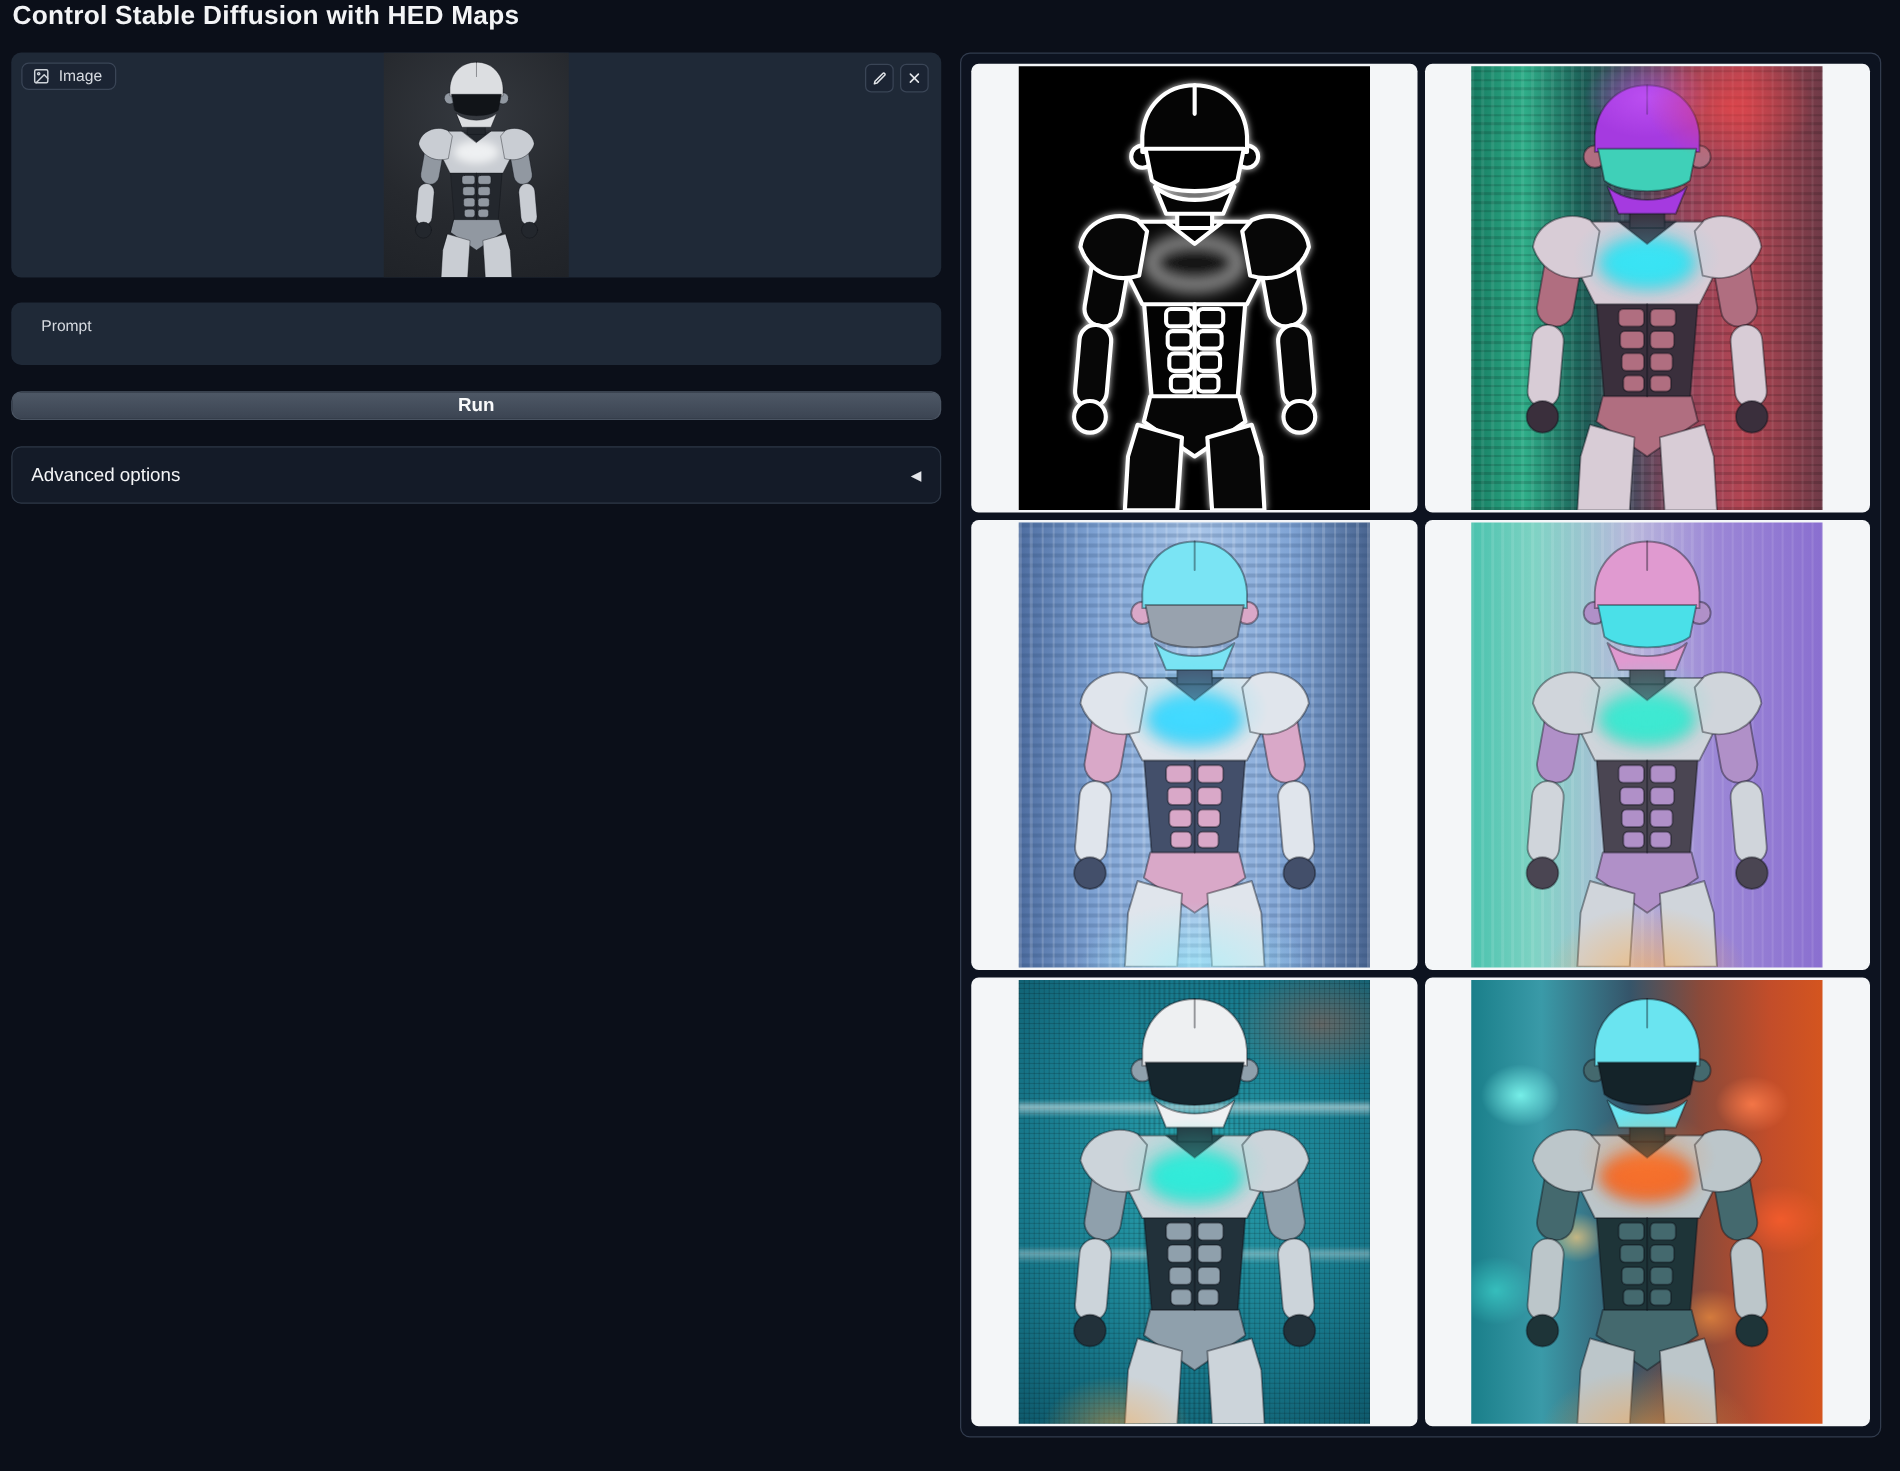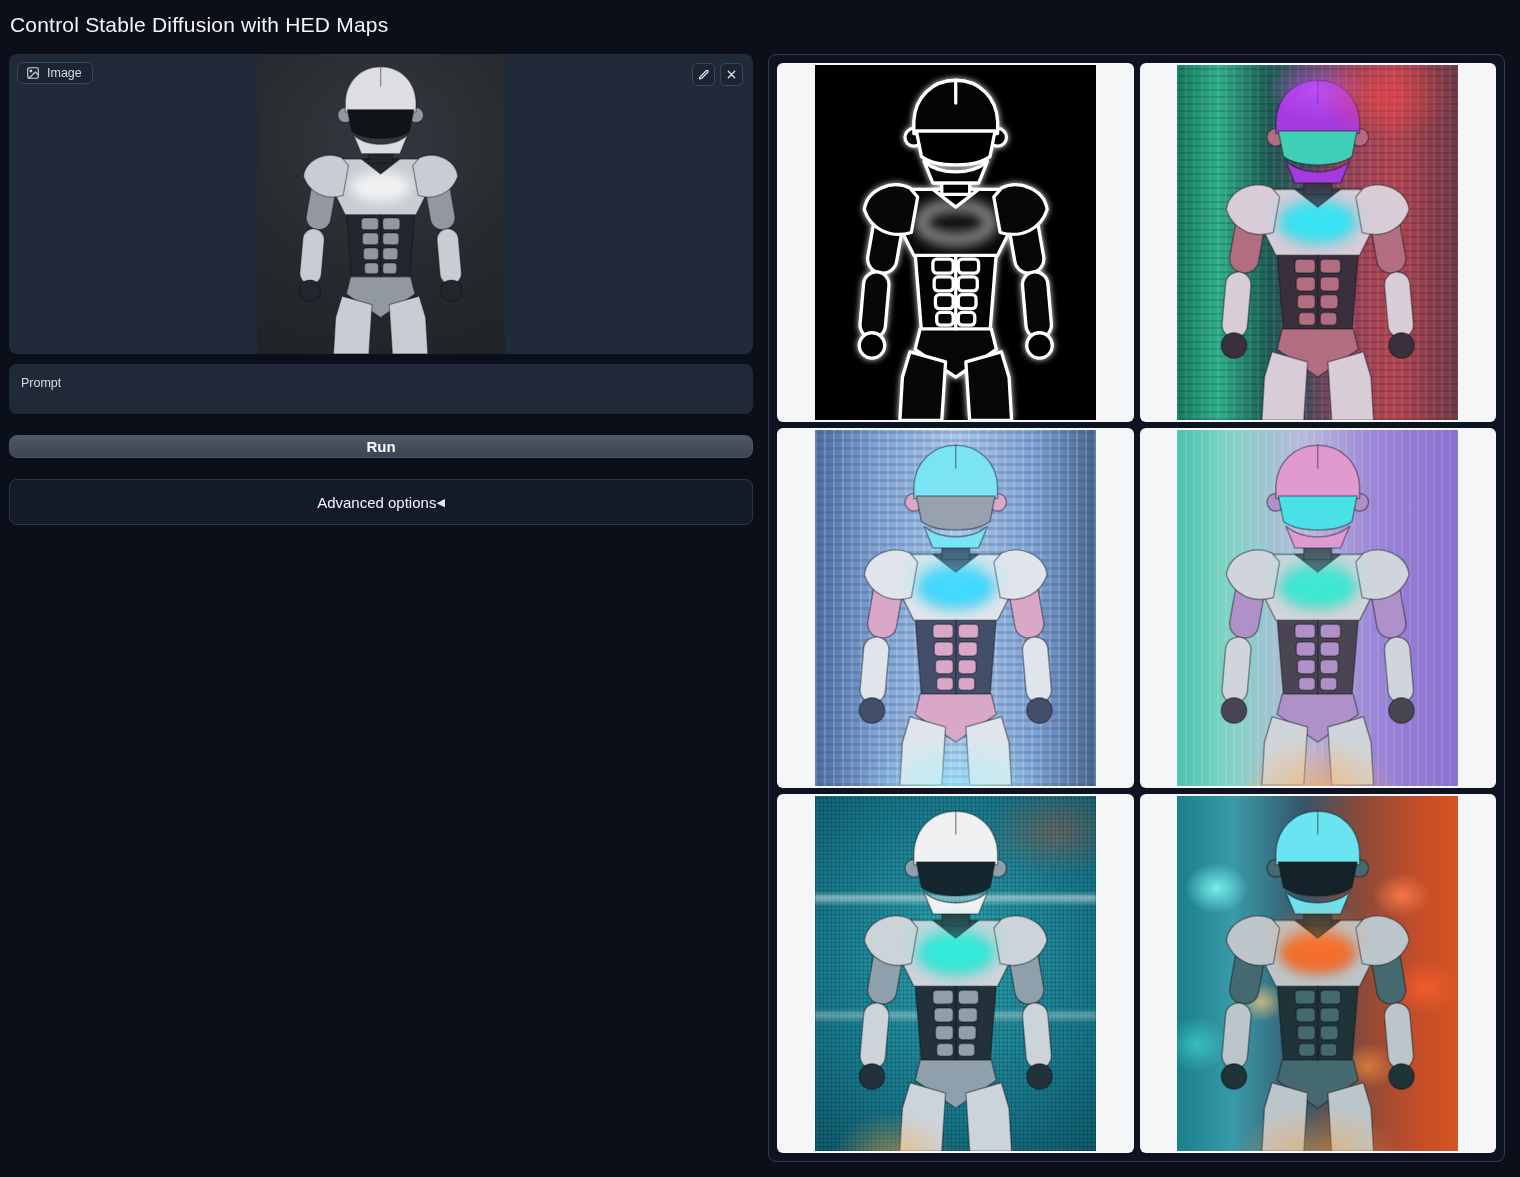--- a/index.html
+++ b/index.html
@@ -3,63 +3,63 @@
 <meta charset="utf-8">
 <style>
   * { box-sizing: border-box; }
   html,body { margin:0; padding:0; }
   body {
     width:1520px; height:1177px; overflow:hidden;
     background:#0b0f19; color:#e5e7eb;
     font-family:"Liberation Sans", sans-serif;
   }
   .page-title {
-    font-size:21px; font-weight:400; color:#f3f4f6;
-    margin:13px 0 17px; padding-left:10px; letter-spacing:.2px;
+    font-size:21px; font-weight:700; color:#f3f4f6;
+    margin:1px 0 17px; padding-left:10px; letter-spacing:.2px;
   }
   .layout { display:grid; grid-template-columns:744px 737px; gap:15px; padding-left:9px; align-items:start; }
 
   
   .image-block {
-    position:relative; height:300px; background:#1f2937; border-radius:8px;
+    position:relative; height:180px; background:#1f2937; border-radius:8px;
     display:flex; justify-content:center; overflow:hidden;
   }
   .comp-label {
     position:absolute; top:8px; left:8px; z-index:3;
     display:flex; align-items:center; gap:7px;
     background:#1b2433; border:1px solid #3a4556; border-radius:6px;
     padding:3px 10px 3px 8px; font-size:12.5px; color:#d6dae0;
   }
   .comp-label svg { display:block; color:#cfd4da; }
   .icon-btns { position:absolute; top:9px; right:10px; z-index:3; display:flex; gap:5px; }
   .icon-btn {
     width:23px; height:23px; padding:0; cursor:pointer;
     background:#1b2433; border:1px solid #3a4556; border-radius:5px;
     color:#e3e6ea; display:flex; align-items:center; justify-content:center;
   }
   .icon-btn svg { display:block; }
 
-  .prompt-block { margin-top:10px; background:#1f2937; border-radius:8px; padding:12px 12px 15px; }
+  .prompt-block { margin-top:20px; background:#1f2937; border-radius:8px; padding:12px 24px 15px; }
   .prompt-label { display:block; font-size:12.5px; color:#d6dae0; margin-bottom:9px; }
   .prompt-input {
     width:100%; height:38px; background:#1a2332; border:1px solid #3c4759; border-radius:8px;
     padding:0 13px; font-size:14px; color:#f3f4f6; font-family:inherit; outline:none;
   }
 
   .run-btn {
     margin-top:21px; width:100%; height:23px; cursor:pointer;
     border:1px solid #4a5462; border-radius:8px;
     background:linear-gradient(180deg,#4e5866 0%,#3b4452 100%);
     color:#f9fafb; font-weight:700; font-size:15px; font-family:inherit;
   }
 
   .accordion {
     margin-top:21px; height:46px; cursor:pointer;
     background:#141b28; border:1px solid #2e3847; border-radius:8px;
-    display:flex; align-items:center; justify-content:center;
+    display:flex; align-items:center; justify-content:space-between;
     padding:0 15px; font-size:15px; color:#f3f4f6;
   }
   .accordion .tri { font-size:11px; color:#e5e7eb; }
 
   
   .gallery {
     height:1108px; background:#0d1320; border:1px solid #323c4e; border-radius:8px;
     padding:8px; display:grid; grid-template-columns:1fr 1fr; grid-template-rows:1fr 1fr 1fr; gap:6px;
   }
   .cell {

